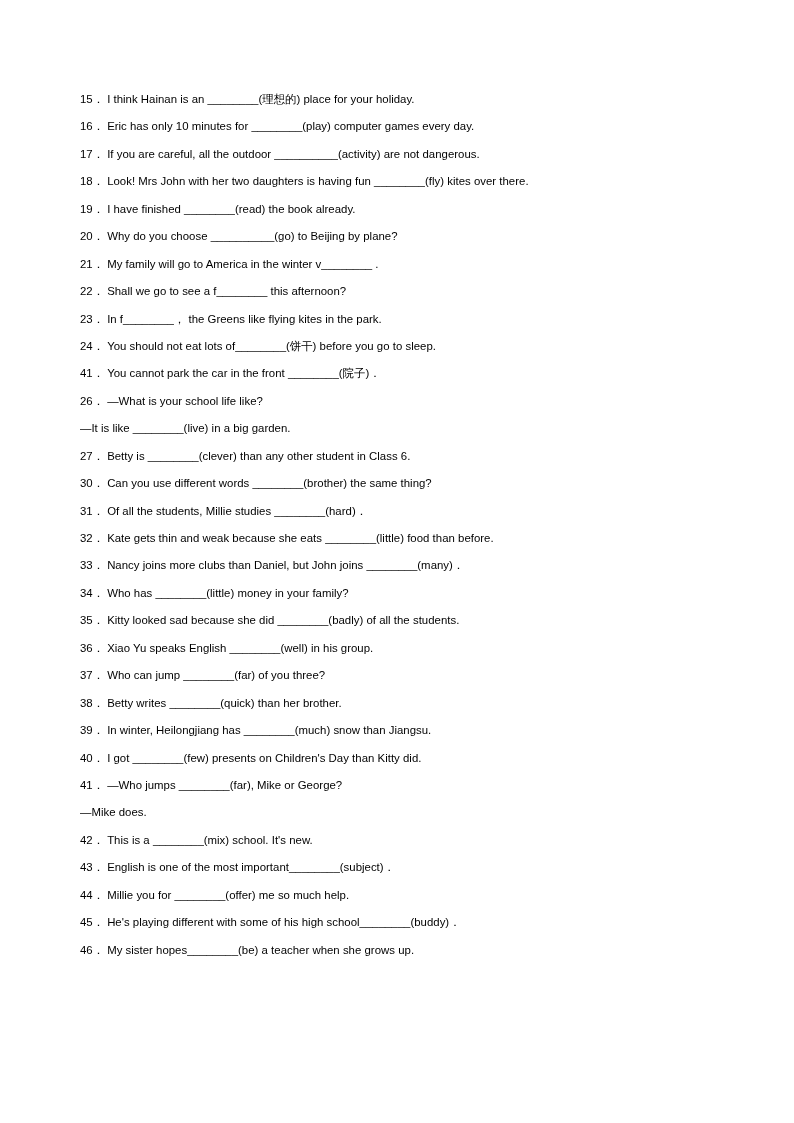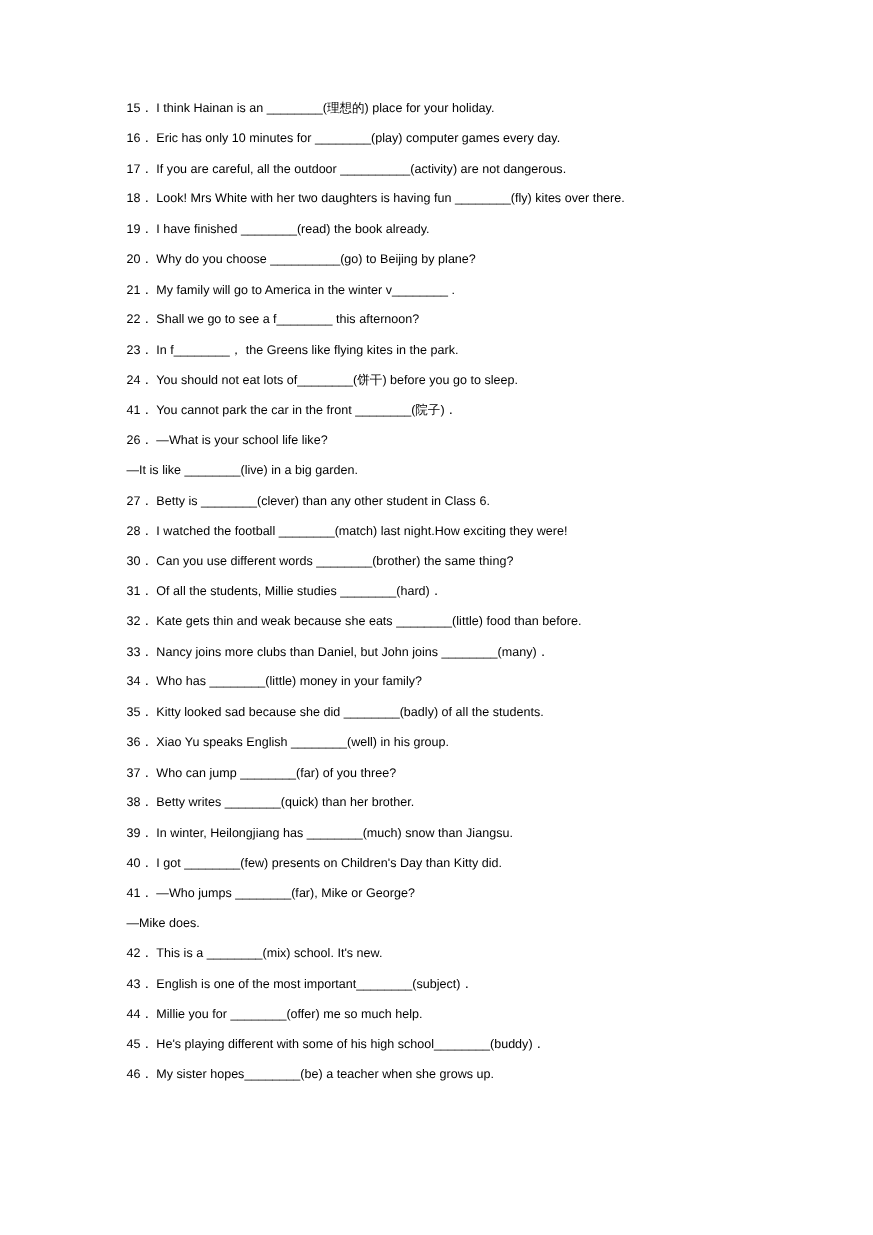--- a/index.html
+++ b/index.html
@@ -12,21 +12,21 @@
     height: 1123px;
     font-family: "Liberation Sans", sans-serif;
     color: #000000;
     overflow: hidden;
   }
   .page {
     position: relative;
     width: 794px;
     height: 1123px;
     box-sizing: border-box;
-    padding: 93px 110px 0 115px;
+    padding: 93px 110px 0 80px;
     background: #ffffff;
   }
   .worksheet {
     display: block;
   }
   .q-line {
     display: flex;
     align-items: baseline;
     font-size: 11.4px;
     line-height: 13px;
@@ -65,21 +65,21 @@
       <div class="q-line">
         <span class="q-num">16．</span>
         <span class="q-text">Eric has only 10 minutes for ________(play) computer games every day.</span>
       </div>
       <div class="q-line">
         <span class="q-num">17．</span>
         <span class="q-text">If you are careful, all the outdoor __________(activity) are not dangerous.</span>
       </div>
       <div class="q-line">
         <span class="q-num">18．</span>
-        <span class="q-text">Look! Mrs White with her two daughters is having fun ________(fly) kites over there.</span>
+        <span class="q-text">Look! Mrs John with her two daughters is having fun ________(fly) kites over there.</span>
       </div>
       <div class="q-line">
         <span class="q-num">19．</span>
         <span class="q-text">I have finished ________(read) the book already.</span>
       </div>
       <div class="q-line">
         <span class="q-num">20．</span>
         <span class="q-text">Why do you choose __________(go) to Beijing by plane?</span>
       </div>
       <div class="q-line">
@@ -103,24 +103,20 @@
         <span class="q-text">You cannot park the car in the front ________(院子)．</span>
       </div>
       <div class="q-line">
         <span class="q-num">26．</span>
         <span class="q-text">—What is your school life like?</span>
       </div>
       <div class="cont-line">—It is like ________(live) in a big garden.</div>
       <div class="q-line">
         <span class="q-num">27．</span>
         <span class="q-text">Betty is ________(clever) than any other student in Class 6.</span>
-      </div>
-      <div class="q-line">
-        <span class="q-num">28．</span>
-        <span class="q-text">I watched the football ________(match) last night.How exciting they were!</span>
       </div>
       <div class="q-line">
         <span class="q-num">30．</span>
         <span class="q-text">Can you use different words ________(brother) the same thing?</span>
       </div>
       <div class="q-line">
         <span class="q-num">31．</span>
         <span class="q-text">Of all the students, Millie studies ________(hard)．</span>
       </div>
       <div class="q-line">

